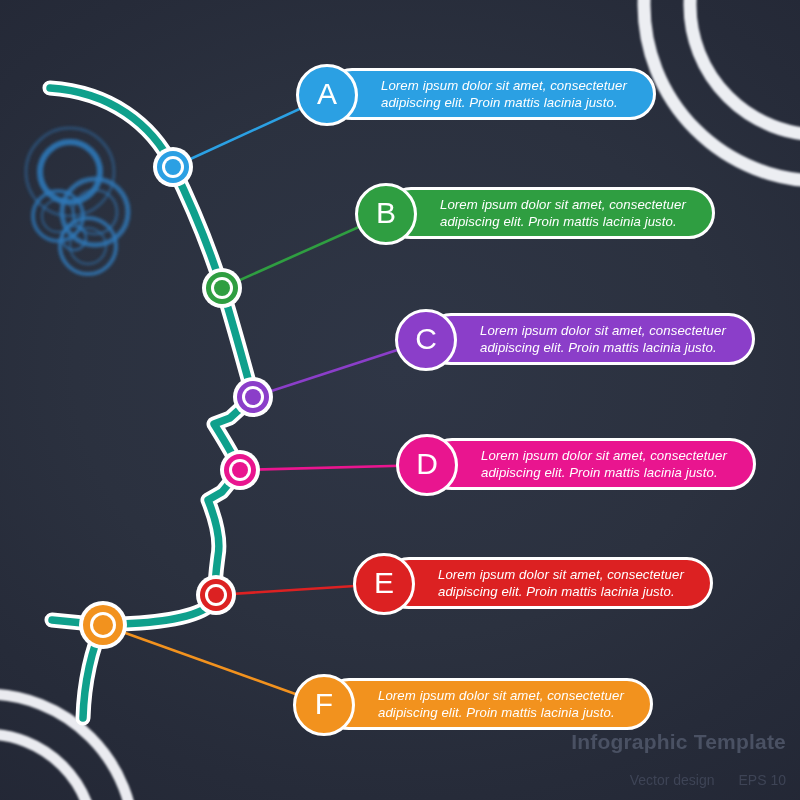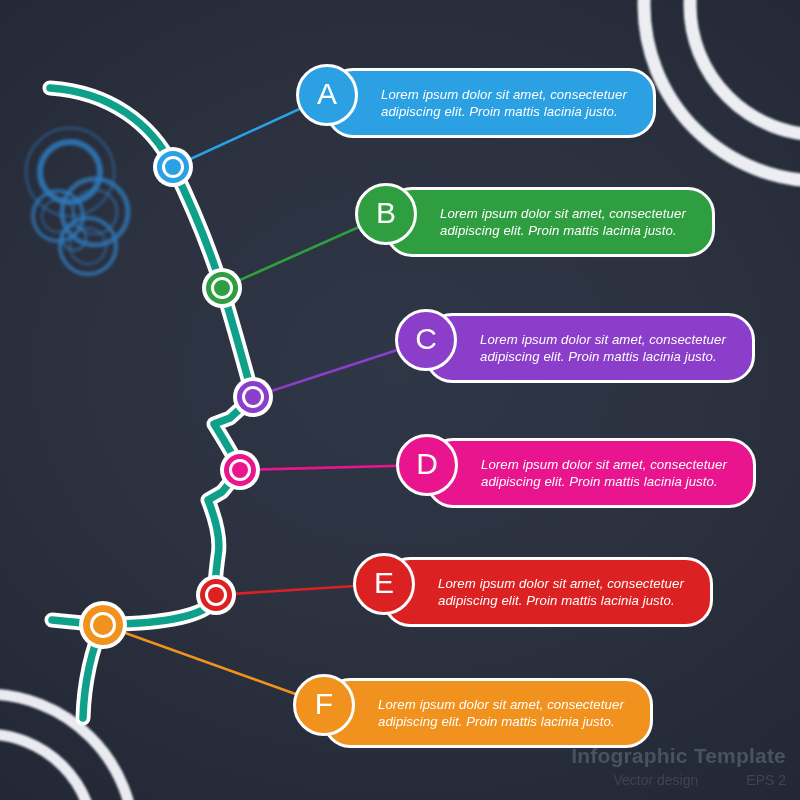--- a/index.html
+++ b/index.html
@@ -16,21 +16,21 @@
   .layer{position:absolute;left:0;top:0;width:800px;height:800px;}
 
   
   .badge{
     position:absolute;
     display:flex;align-items:center;
     height:62px;
   }
   .badge .pill{
     position:absolute;left:30px;top:4px;
-    height:70px;
+    height:52px;
     border-radius:27px;
     border:3px solid #ffffff;
     box-sizing:border-box;
     display:flex;align-items:center;
     padding-left:52px;padding-right:18px;
   }
   .badge .pill .txt{
     color:#ffffff;
     font-size:13.2px;
     line-height:17.5px;
@@ -57,22 +57,22 @@
   .footer{
     position:absolute;right:14px;bottom:10px;
     text-align:left;
   }
   .footer .f1{
     color:#4a5163;font-size:21px;font-weight:bold;
     letter-spacing:.2px;line-height:25px;
   }
   .footer .f2{
     color:#3e4456;font-size:14px;line-height:20px;
-    display:flex;justify-content:flex-end;gap:48px;
-    margin-top:2px;
+    display:flex;justify-content:flex-end;gap:24px;
+    margin-top:16px;
   }
 </style>
 </head>
 <body>
 
 <div id="stage">
 
   <svg class="layer" viewBox="0 0 800 800" width="800" height="800">
     <defs>
       <filter id="softglow" x="-50%" y="-50%" width="200%" height="200%">
@@ -256,17 +256,17 @@
     </div>
     <div class="circ" style="background:#f2921e;">
       <span>F</span>
     </div>
   </div>
 
   <div class="footer">
     <div class="f1">Infographic Template</div>
     <div class="f2">
       <span>Vector design</span>
-      <span>EPS 2</span>
+      <span>EPS 10</span>
     </div>
   </div>
 
 </div>
 
 </body></html>

